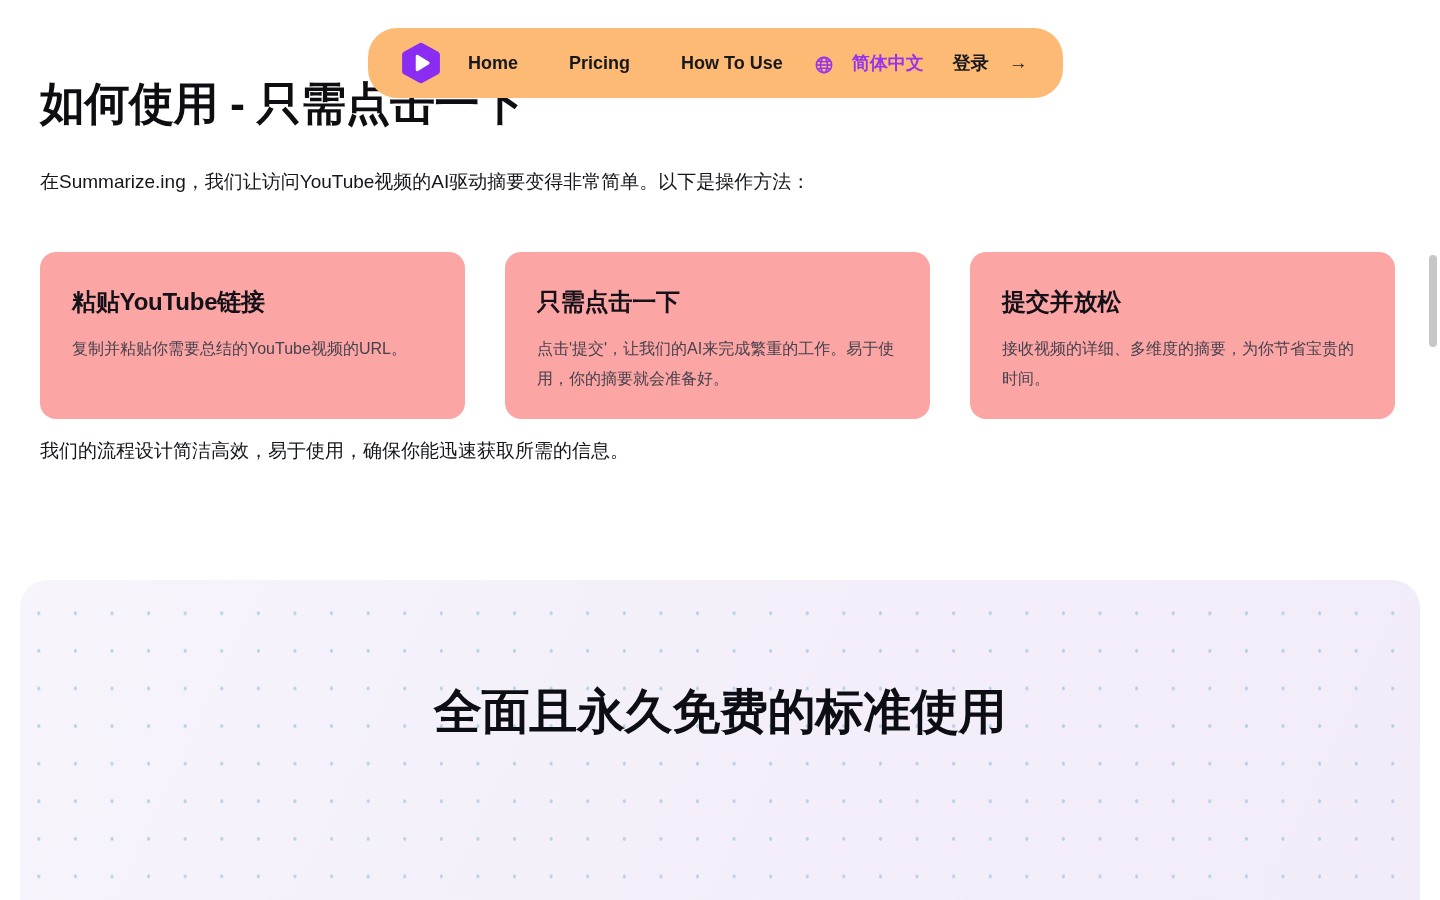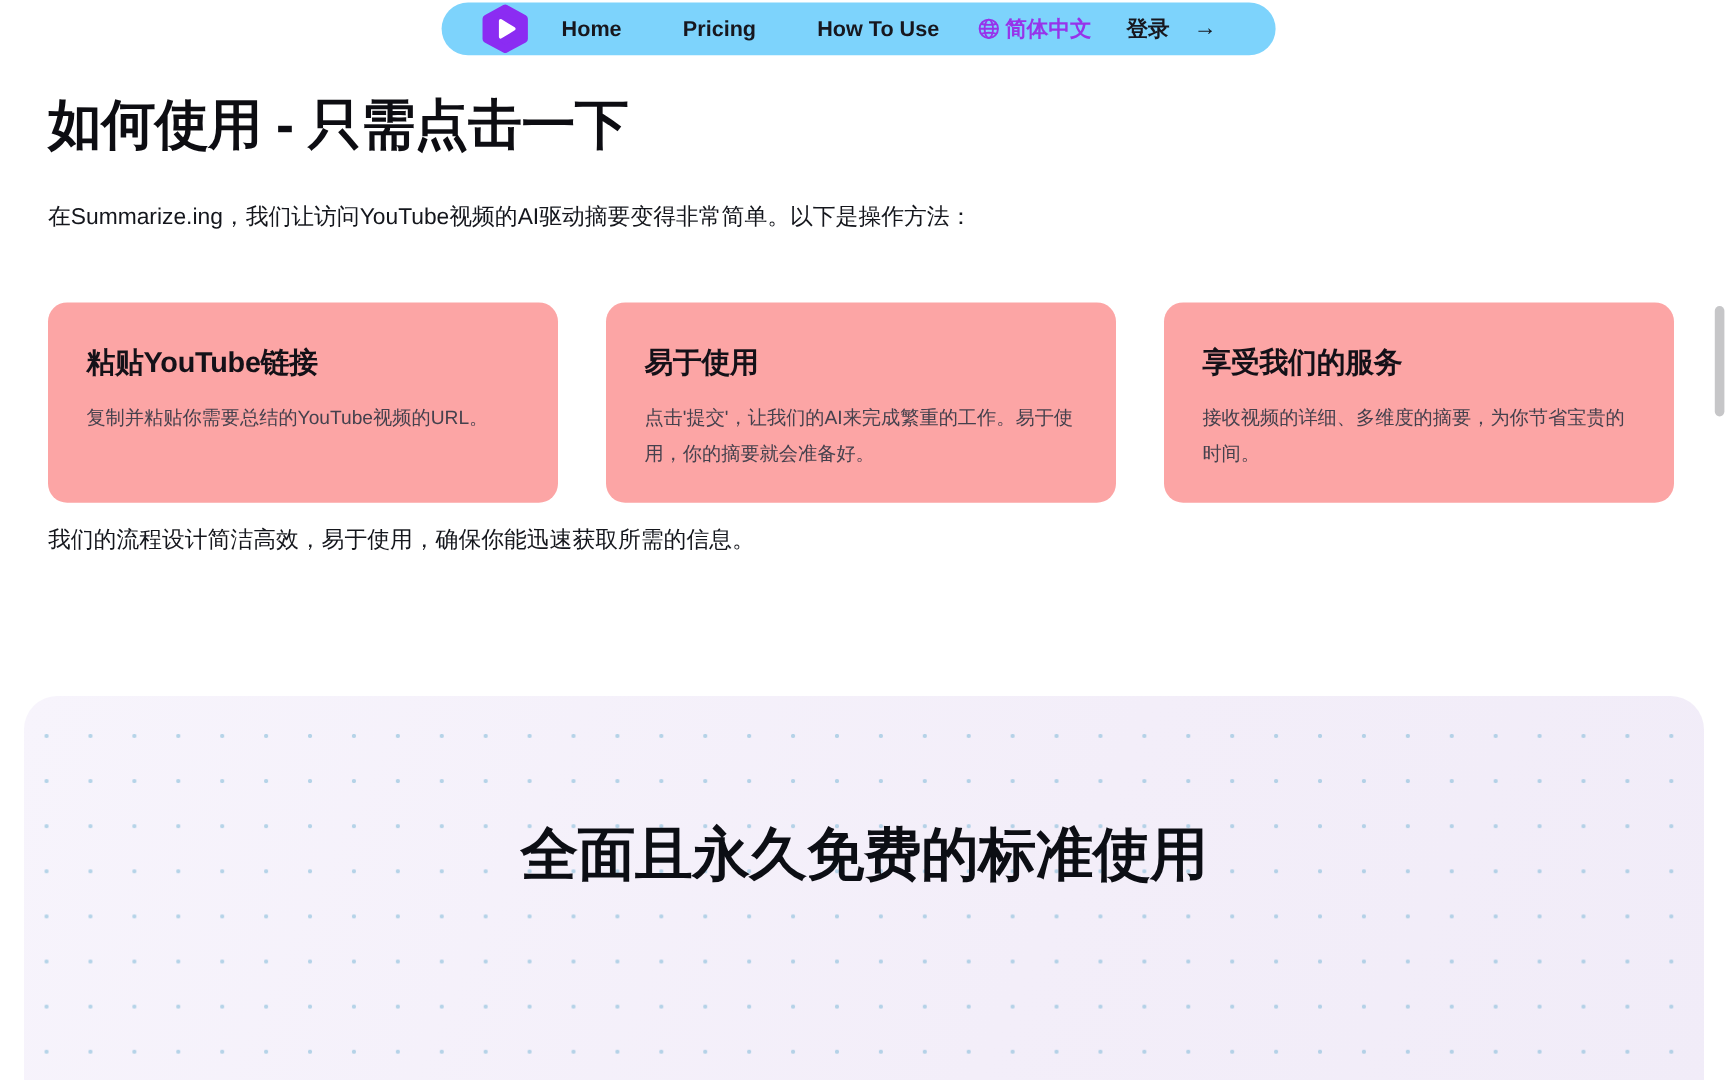--- a/index.html
+++ b/index.html
@@ -1,30 +1,30 @@
 <!DOCTYPE html>
 <html><head>
 <meta charset="utf-8">
 <style>
   * { margin:0; padding:0; box-sizing:border-box; }
   html,body { width:1440px; height:900px; overflow:hidden; background:#ffffff;
     font-family:"Liberation Sans","DejaVu Sans",sans-serif; color:#111318; }
 
   
   .nav {
-    position:absolute; left:368px; top:2px; width:695px; height:44px;
-    background:#7dd3fc; border-radius:29px;
+    position:absolute; left:368px; top:28px; width:695px; height:70px;
+    background:#fdba74; border-radius:29px;
     display:flex; align-items:center; padding:0 30px 0 32px; z-index:10;
   }
   .logo-btn { width:42px; height:42px; display:flex; align-items:center; justify-content:center; cursor:pointer; }
   .nav-link { font-size:18px; font-weight:700; color:#17171e; cursor:pointer; white-space:nowrap; }
   .nav-link.home   { margin-left:26px; }
   .nav-link.pricing{ margin-left:51px; }
   .nav-link.howto  { margin-left:51px; }
-  .lang { margin-left:31px; display:flex; align-items:center; gap:4px; cursor:pointer;
+  .lang { margin-left:31px; display:flex; align-items:flex-end; gap:18px; cursor:pointer;
           color:#9733ea; font-size:18px; font-weight:700; white-space:nowrap; }
   .login { margin-left:29px; display:flex; align-items:center; gap:20px; cursor:pointer;
            color:#17171e; font-size:18px; font-weight:700; white-space:nowrap; }
   .login .arrow { font-size:19px; font-weight:400; }
 
   
   .content { padding:0 40px; }
   .h1 { margin-top:76px; font-size:45px; line-height:56px; font-weight:700;
         letter-spacing:-0.5px; color:#0d0d12; }
   .intro { margin-top:38px; font-size:19px; line-height:24px; color:#14161c; }
@@ -94,25 +94,25 @@
 <main class="content">
   <h1 class="h1">如何使用 - 只需点击一下</h1>
   <p class="intro">在Summarize.ing，我们让访问YouTube视频的AI驱动摘要变得非常简单。以下是操作方法：</p>
 
   <div class="cards">
     <div class="card">
       <h3>粘贴YouTube链接</h3>
       <p>复制并粘贴你需要总结的YouTube视频的URL。</p>
     </div>
     <div class="card">
-      <h3>易于使用</h3>
+      <h3>只需点击一下</h3>
       <p>点击'提交'，让我们的AI来完成繁重的工作。易于使用，你的摘要就会准备好。</p>
     </div>
     <div class="card">
-      <h3>享受我们的服务</h3>
+      <h3>提交并放松</h3>
       <p>接收视频的详细、多维度的摘要，为你节省宝贵的时间。</p>
     </div>
   </div>
 
   <p class="outro">我们的流程设计简洁高效，易于使用，确保你能迅速获取所需的信息。</p>
 </main>
 
 <section class="panel">
   <h2>全面且永久免费的标准使用</h2>
 </section>

